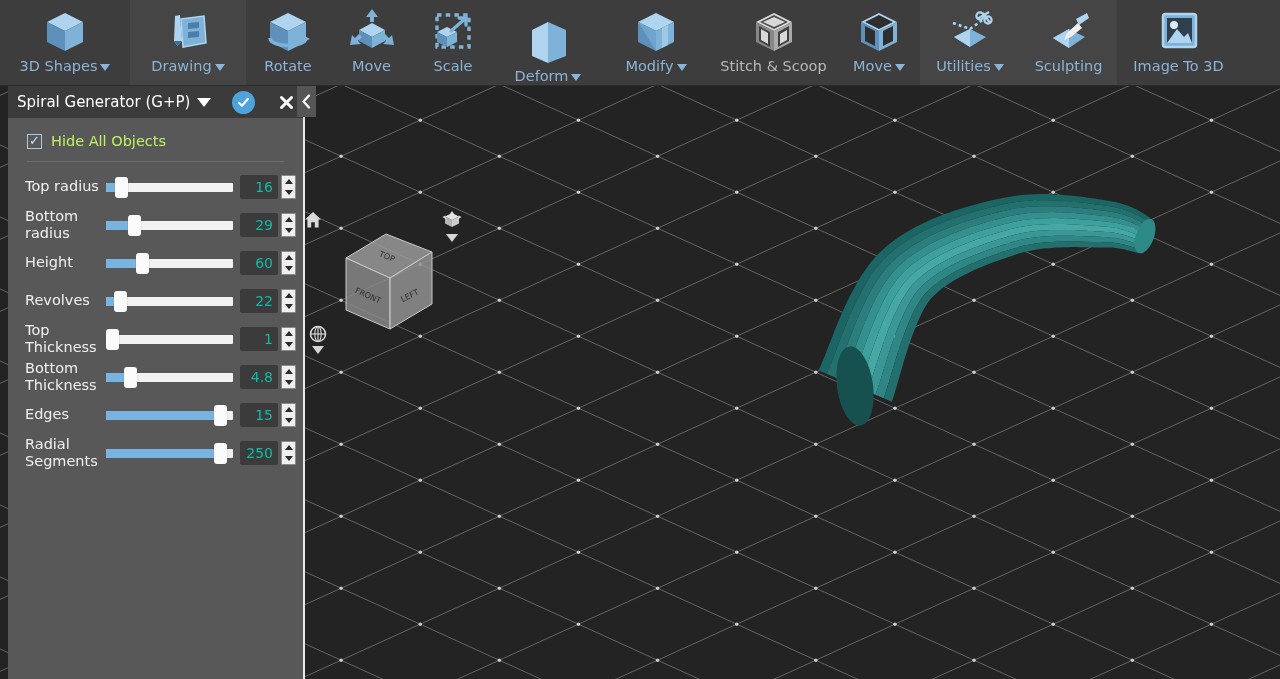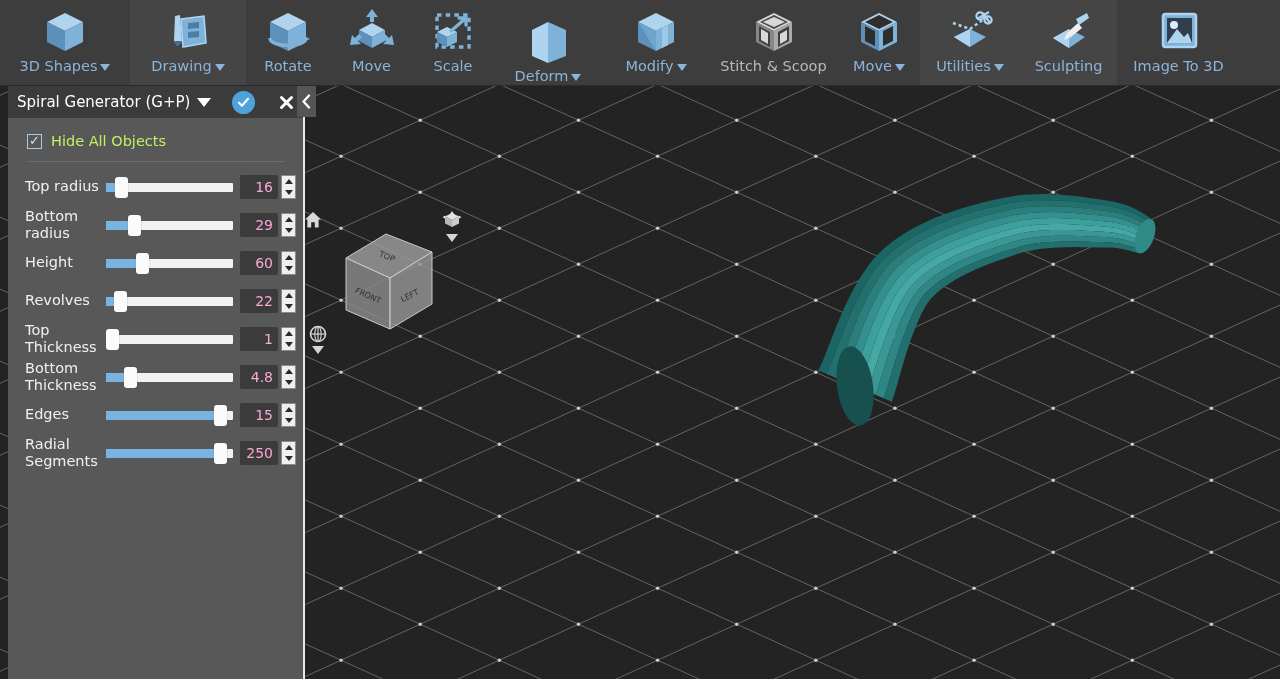--- a/index.html
+++ b/index.html
@@ -174,21 +174,21 @@
     position: absolute; top: 1px;
     width: 13px; height: 21px;
     background: #fbfbfb;
     border-radius: 3px;
     box-shadow: 0 0 1px #555;
   }
   .val-box {
     width: 38px; flex: 0 0 38px;
     height: 24px;
     background: #3b3b3b;
-    color: #f9a8d4;
+    color: #14b8a6;
     font-size: 14px;
     display: flex; align-items: center; justify-content: flex-end;
     padding-right: 5px;
     border-radius: 2px;
     cursor: text;
   }
   .spin {
     width: 15px; flex: 0 0 15px;
     height: 24px;
     background: #efefef;

